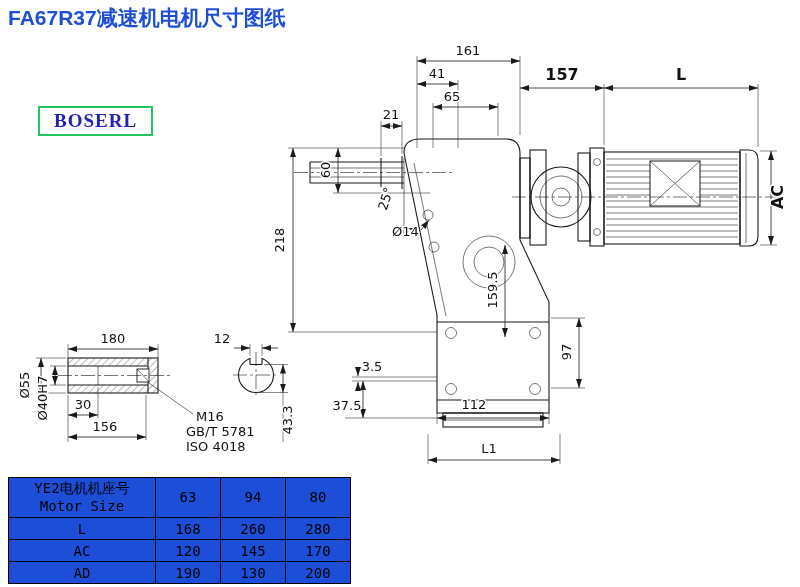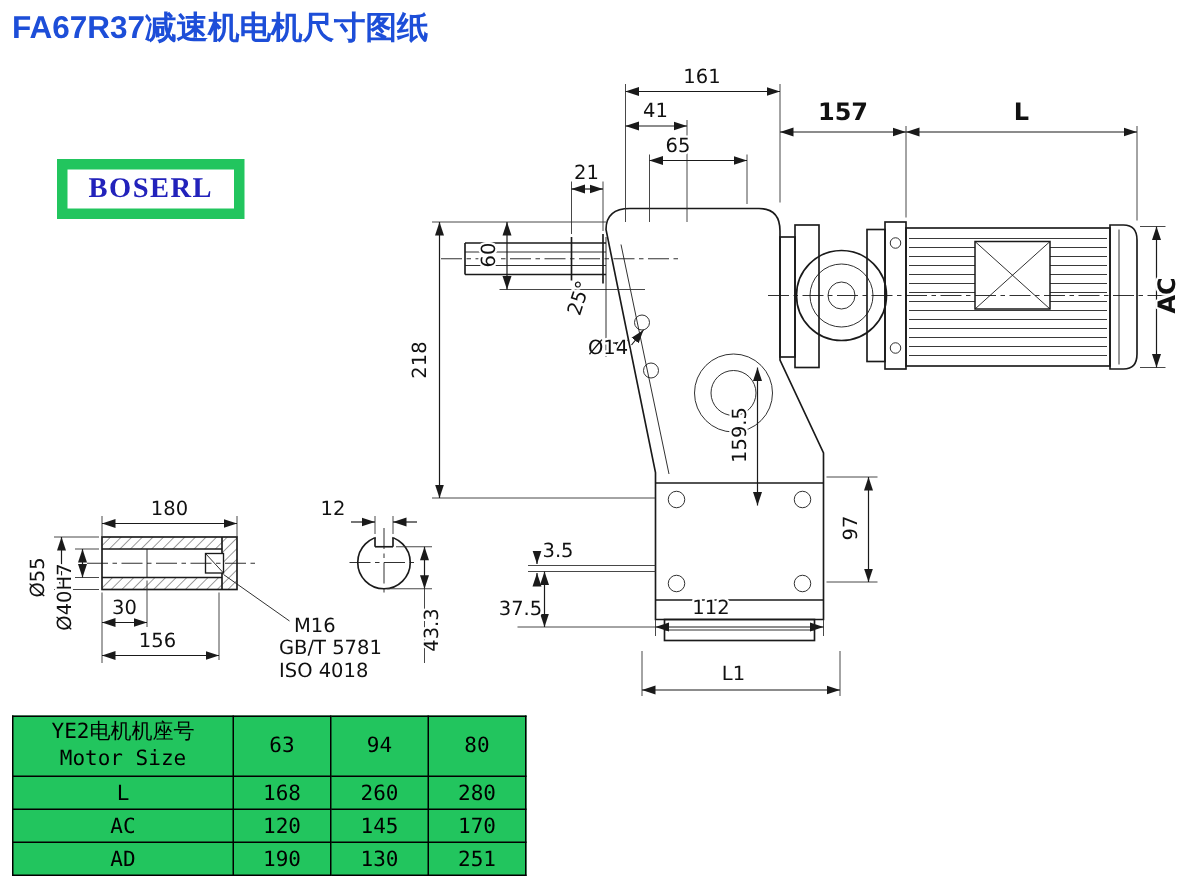--- a/index.html
+++ b/index.html
@@ -7,42 +7,42 @@
     position:relative; width:800px; height:587px; background:#ffffff;
     font-family:"Liberation Sans", sans-serif; overflow:hidden;
   }
   .title {
     position:absolute; left:8px; top:4px;
     font-size:21px; font-weight:bold; color:#1d4ed8;
     font-family:"Liberation Sans", sans-serif;
   }
   .logo {
     position:absolute; left:38px; top:106px;
-    border:7px solid #22c55e; padding:2px 14px; background:#fff;
+    border:2px solid #22c55e; padding:2px 14px; background:#fff;
   }
   .logo span {
     font-family:"Liberation Serif", serif;
     font-size:19px; font-weight:bold; letter-spacing:1px; color:#2222bb;
   }
   svg.draw { position:absolute; left:0; top:0; }
   svg .o   { stroke:#1a1a1a; stroke-width:1.1; fill:none; }
   svg .t   { stroke:#1a1a1a; stroke-width:0.6; fill:none; }
   svg .dim { stroke:#1a1a1a; stroke-width:0.8; fill:none; }
   svg .ext { stroke:#333333; stroke-width:0.6; fill:none; }
   svg .cl  { stroke:#1a1a1a; stroke-width:0.6; fill:none; stroke-dasharray:14 3 3 3; }
   svg .dt  {
     font-family:"DejaVu Sans", sans-serif; font-size:13px; fill:#111;
     text-anchor:middle; paint-order:stroke; stroke:#fff; stroke-width:3px; stroke-linejoin:round;
   }
   svg .dt-lg { font-size:16px; font-weight:bold; }
   svg .start { text-anchor:start; }
   .spec-table {
     position:absolute; left:8px; top:477px; border-collapse:collapse;
     font-family:"DejaVu Sans Mono","Liberation Sans",sans-serif;
-    font-size:14px; color:#000; background:#22c55e;
+    font-size:14px; color:#000; background:#1d4ed8;
   }
   .spec-table td { border:1px solid #000; text-align:center; vertical-align:middle; padding:0 4px; }
   .spec-table td.c0 { width:138px; }
   .spec-table td.cv { width:56px; }
   .spec-table tr.hdr td { height:39px; line-height:1.25; }
   .spec-table tr.r td { height:21px; }
 </style>
 </head>
 <body>
 
@@ -280,18 +280,18 @@
     <tr class="r">
       <td class="c0">AC</td>
       <td class="cv">120</td>
       <td class="cv">145</td>
       <td class="cv">170</td>
     </tr>
     <tr class="r">
       <td class="c0">AD</td>
       <td class="cv">190</td>
       <td class="cv">130</td>
-      <td class="cv">251</td>
+      <td class="cv">200</td>
     </tr>
   </tbody>
     </table>
 
 </div>
 
 </body></html>

